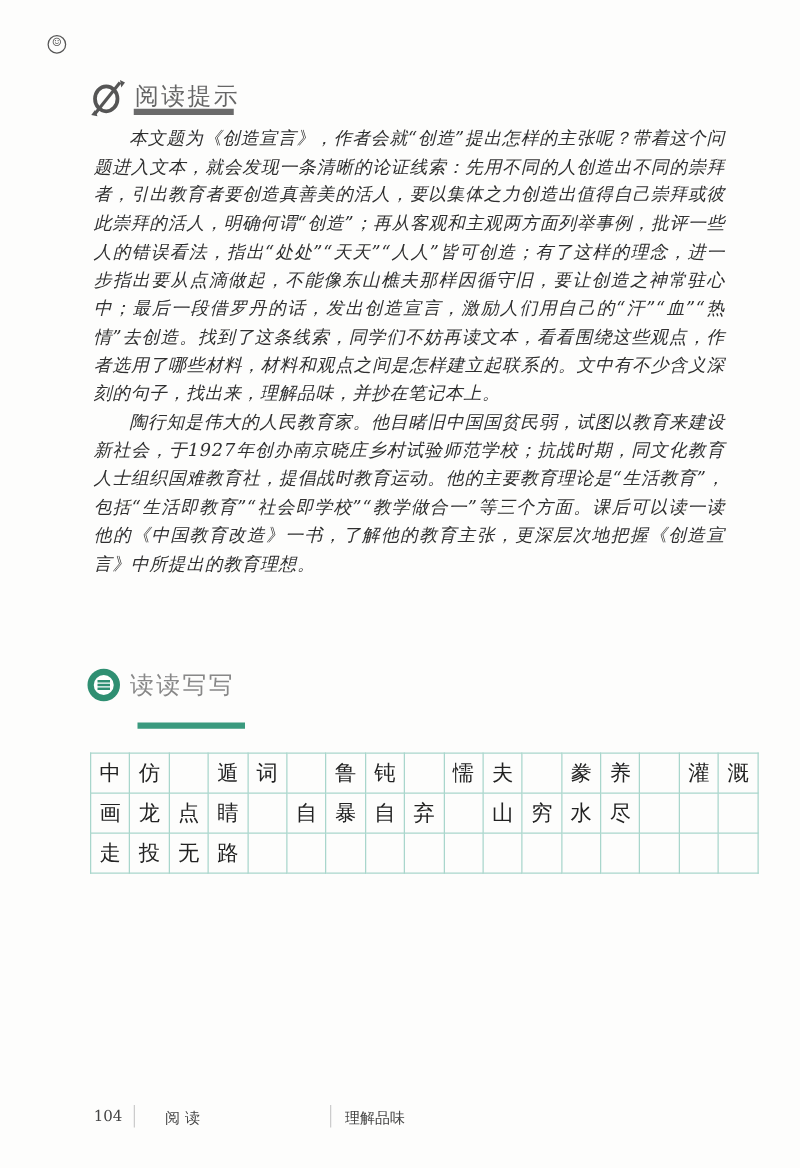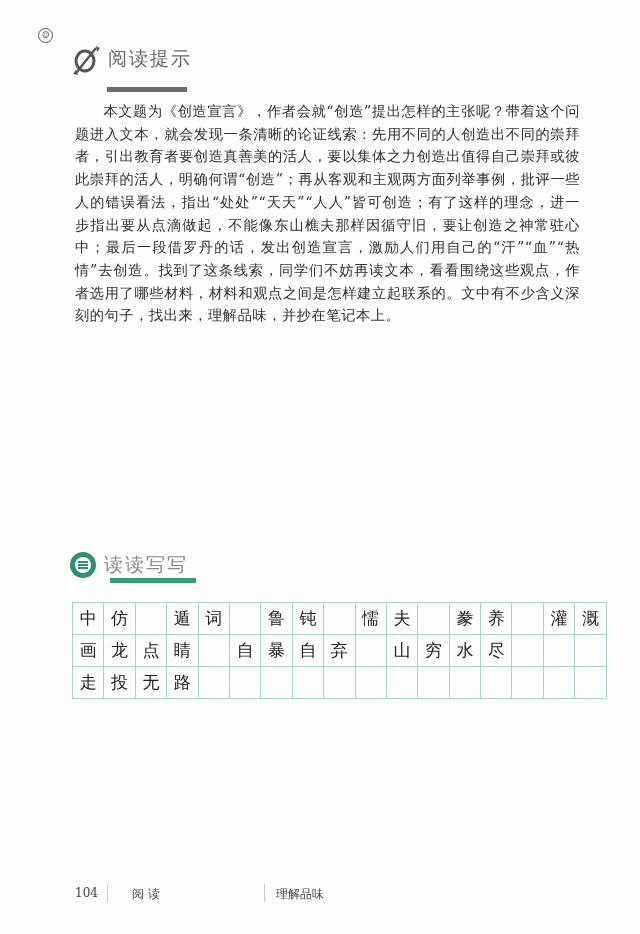--- a/index.html
+++ b/index.html
@@ -1,29 +1,29 @@
 <!DOCTYPE html>
 <html><head>
 <meta charset="utf-8">
 <style>
   html, body { margin:0; padding:0; }
   body { width:640px; height:934px; background:#fdfdfc; position:relative; overflow:hidden;
          font-family:"DejaVu Serif", serif; color:#2a2a2a; }
   .corner-icon { position:absolute; left:38px; top:28px; width:13px; height:13px; border:1.5px solid #555;
                  border-radius:50%; font-size:9px; line-height:13px; text-align:center; color:#555; }
   .section-head { position:absolute; display:flex; align-items:flex-start; }
-  .hint-head { left:70px; top:44px;text-align:right; }
+  .hint-head { left:70px; top:62px;text-align:right; }
   .hint-icon { width:32px; height:32px; }
   .head-title { font-size:19px; letter-spacing:2px; color:#666; margin-left:6px; margin-top:2px; }
   .head-bar { position:absolute; height:5px; }
   .hint-bar { left:107px; top:87px; width:80px; background:#6a6a6a; }
   .para { position:absolute; left:75px; width:505px; font-size:14.2px; line-height:22.7px;
           letter-spacing:0.6px; text-align:justify; color:#2f2f2f; }
   .para p { margin:0; text-indent:2em; }
-  .rw-head { left:70px; top:552px;text-align:center; }
+  .rw-head { left:70px; top:535px;text-align:center; }
   .rw-badge { width:26px; height:26px; border-radius:50%; background:#2f8f72; position:relative; }
   .rw-badge::before { content:""; position:absolute; left:5px; top:5px; width:16px; height:16px; border-radius:50%; background:#fff; }
   .rw-badge i { position:absolute; left:8px; width:10px; height:2px; background:#2f8f72; }
   .rw-title { font-size:19px; color:#888; margin-left:8px; letter-spacing:2px; }
   .rw-bar { left:110px; top:578px; width:86px; background:#3a9a7e; }
   .grid { position:absolute; left:72px; top:602px; border-collapse:collapse; }
   .grid td { width:30.4px; height:31px; border:1px solid #a9d6cc; text-align:center; vertical-align:middle;
              font-size:17px; font-family:"DejaVu Serif", serif; color:#222; padding:0; }
   .footer { position:absolute; top:886px; left:0; width:640px; font-size:12px; color:#444; }
   .footer .pn { position:absolute; left:75px;text-align:right; }
@@ -41,22 +41,23 @@
   <svg class="hint-icon" viewBox="0 0 32 32">
     <ellipse cx="15" cy="17" rx="9" ry="10" fill="none" stroke="#555" stroke-width="3"></ellipse>
     <line x1="6" y1="29" x2="26" y2="4" stroke="#555" stroke-width="2.5"></line>
     <polygon points="26,2 30,4 27,8" fill="#555"></polygon>
     <polygon points="3,30 6,26 8,31" fill="#555"></polygon>
   </svg>
   <span class="head-title">阅读提示</span>
 </div>
 <div class="head-bar hint-bar"></div>
 
-<div class="para" style="top:100px;">
+<div class="para" style="top:100px;font-style:italic;">
   <p>本文题为《创造宣言》，作者会就“创造”提出怎样的主张呢？带着这个问题进入文本，就会发现一条清晰的论证线索：先用不同的人创造出不同的崇拜者，引出教育者要创造真善美的活人，要以集体之力创造出值得自己崇拜或彼此崇拜的活人，明确何谓“创造”；再从客观和主观两方面列举事例，批评一些人的错误看法，指出“处处”“天天”“人人”皆可创造；有了这样的理念，进一步指出要从点滴做起，不能像东山樵夫那样因循守旧，要让创造之神常驻心中；最后一段借罗丹的话，发出创造宣言，激励人们用自己的“汗”“血”“热情”去创造。找到了这条线索，同学们不妨再读文本，看看围绕这些观点，作者选用了哪些材料，材料和观点之间是怎样建立起联系的。文中有不少含义深刻的句子，找出来，理解品味，并抄在笔记本上。</p>
+  <p>陶行知是伟大的人民教育家。他目睹旧中国国贫民弱，试图以教育来建设新社会，于1927年创办南京晓庄乡村试验师范学校；抗战时期，同文化教育人士组织国难教育社，提倡战时教育运动。他的主要教育理论是“生活教育”，包括“生活即教育”“社会即学校”“教学做合一”等三个方面。课后可以读一读他的《中国教育改造》一书，了解他的教育主张，更深层次地把握《创造宣言》中所提出的教育理想。</p>
 </div>
 
 <div class="section-head rw-head">
   <div class="rw-badge">
     <i style="top:9px"></i>
       <i style="top:12px"></i>
       <i style="top:15px"></i>
   </div>
   <span class="rw-title">读读写写</span>
 </div>

